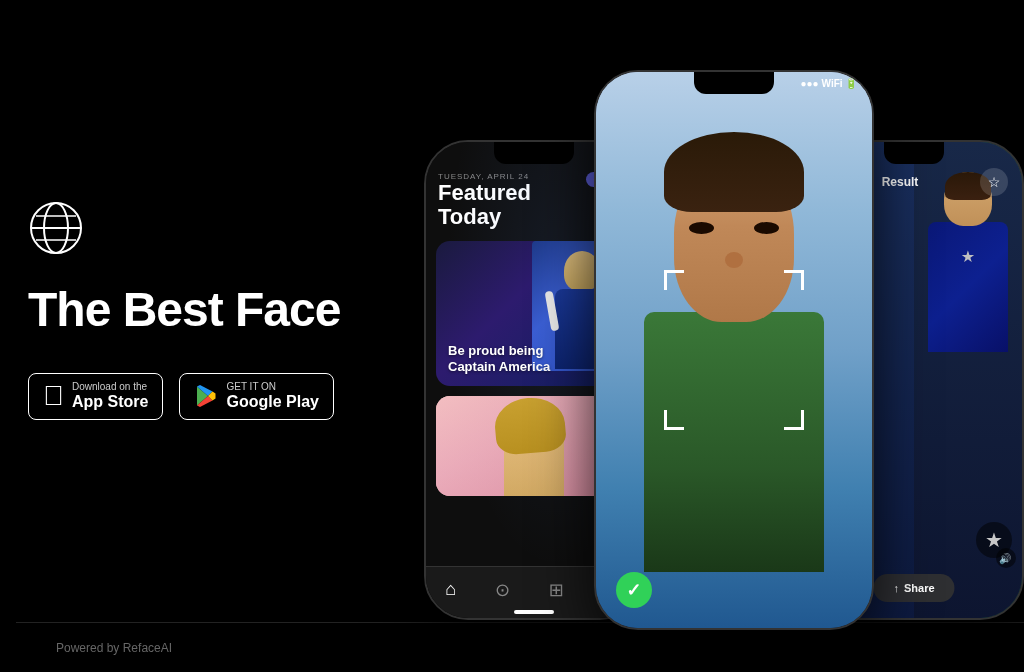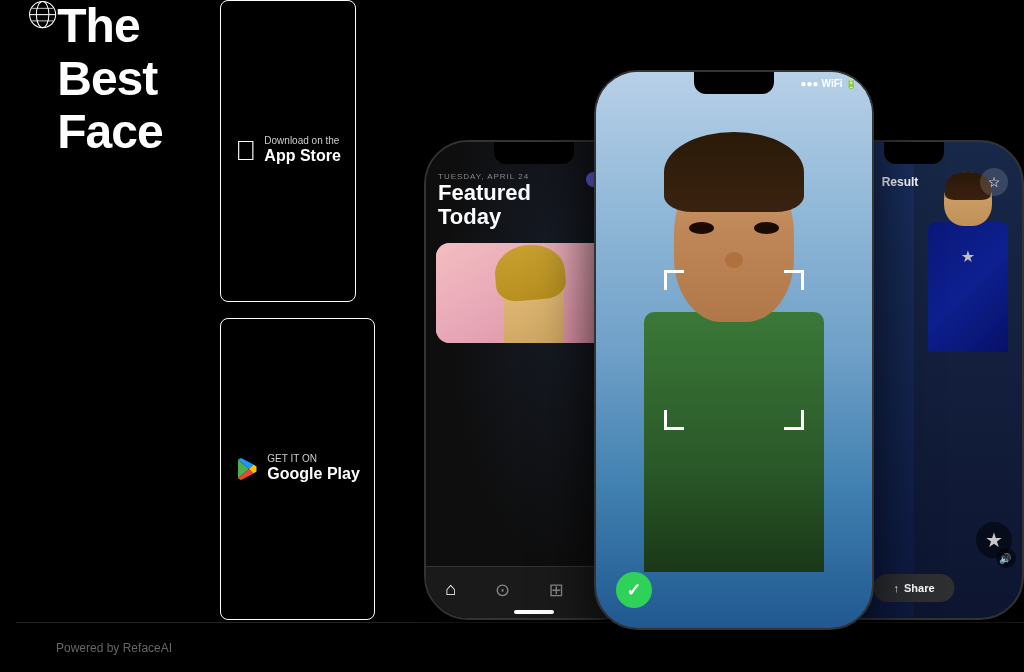--- a/index.html
+++ b/index.html
@@ -15,21 +15,21 @@
     }
 
     
     .left-section {
       position: absolute;
       left: 0;
       top: 0;
       width: 380px;
       height: 620px;
       display: flex;
-      flex-direction: row;
+      flex-direction: column;
       justify-content: center;
       padding-left: 28px;
     }
 
     .globe-icon {
       width: 56px;
       height: 56px;
       margin-bottom: 28px;
     }
 
@@ -574,20 +574,33 @@
       <div class="phone1-header">
         <div>
           <div class="phone1-date">TUESDAY, APRIL 24</div>
           <div class="phone1-title">Featured Today</div>
         </div>
         <div class="pro-badge">
           <span>PRO</span>
         </div>
       </div>
 
+      <div class="card-1">
+        <div class="card-figure-inner" style="position:absolute;right:0;top:0;bottom:0;width:100px;background:linear-gradient(135deg,#1e3a8a 0%,#3b5fd4 40%,#2d4fc4 100%);">
+
+          <div style="position:absolute;top:10px;left:50%;transform:translateX(-50%);width:36px;height:40px;background:linear-gradient(to bottom,#e0c080 0%,#c8a860 100%);border-radius:50% 50% 40% 40%;"></div>
+          <div style="position:absolute;top:48px;left:50%;transform:translateX(-50%);width:54px;height:80px;background:linear-gradient(to bottom,#1a3898 0%,#0d2470 100%);border-radius:8px 8px 0 0;"></div>
+          <div style="position:absolute;top:50px;left:50%;transform:translateX(-50%) rotate(-10deg);width:8px;height:40px;background:#e8e8e8;border-radius:4px;margin-left:-30px;"></div>
+        </div>
+        <div class="avatar-small" style="position:absolute;top:8px;right:8px;"></div>
+        <div class="card-1-text">
+          <div class="card-1-text-main">Be proud being</div>
+          <div class="card-1-text-main">Captain America</div>
+        </div>
+      </div>
 
       <div class="card-2">
         <div class="shakira-bg">
           <div class="shakira-figure"></div>
           <div style="position:absolute;top:0;left:0;right:0;bottom:0;background:linear-gradient(to right,rgba(240,180,190,0.3) 0%,rgba(220,160,170,0.3) 100%);"></div>
 
           <div style="position:absolute;top:2px;left:30%;width:70px;height:55px;background:linear-gradient(to bottom,#c8a030 0%,#b89020 100%);border-radius:50% 50% 30% 30%;transform:rotate(-5deg);"></div>
         </div>
         <div style="position:absolute;top:8px;right:8px;" class="avatar-small"></div>
       </div>

